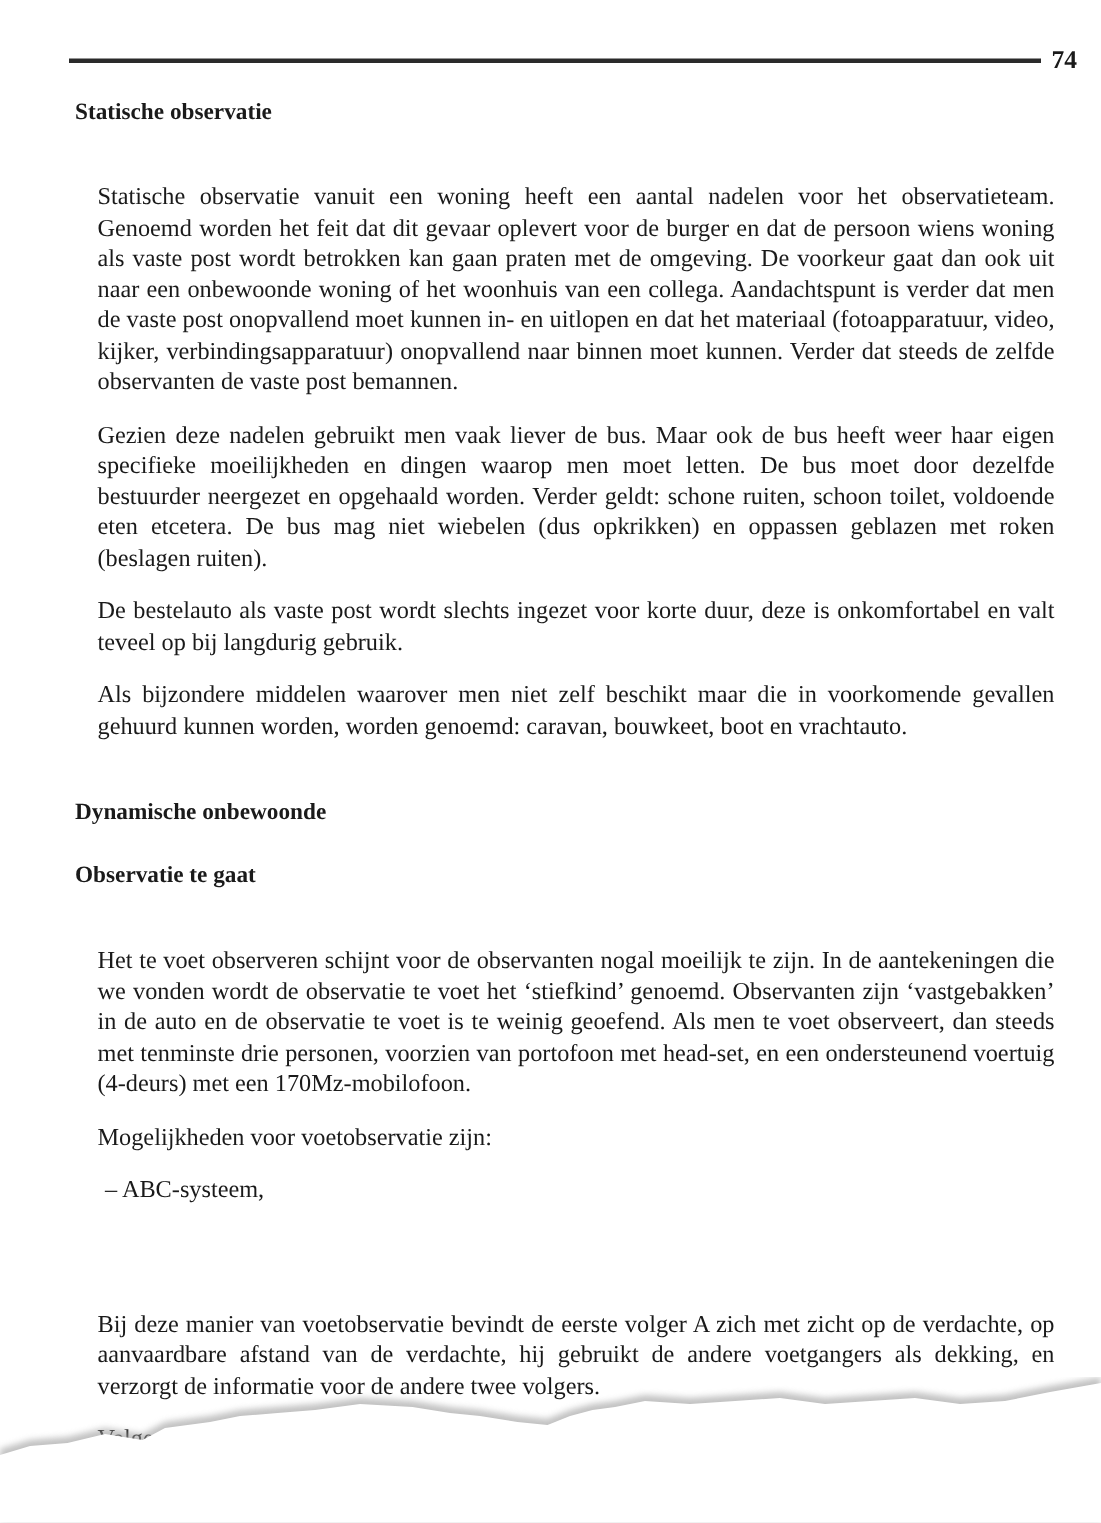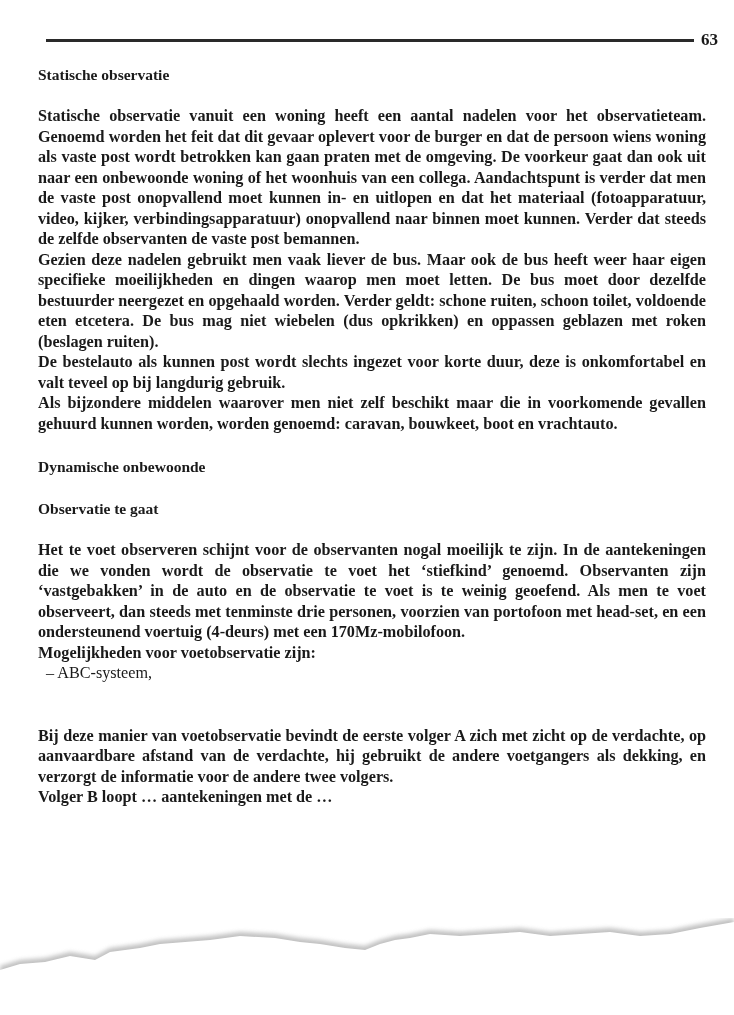--- a/index.html
+++ b/index.html
@@ -1,40 +1,40 @@
 <!DOCTYPE html>
 <html><head>
 <meta charset="utf-8">
 <style>
   html, body { margin:0; padding:0; background:#ffffff; }
   body { width:734px; height:1015px; position:relative; overflow:hidden; font-family:"Liberation Serif", serif; color:#1a1a1a; }
   .rule { position:absolute; left:46px; top:39px; width:648px; height:3px; background:#2a2a2a; }
   .pagenum { position:absolute; left:701px; top:30px; font-size:17px; font-weight:bold; }
-  .content { position:absolute; left:38px; top:64px; width:668px; }
+  .content { position:absolute; left:50px; top:64px; width:668px; }
   .h { font-weight:bold; font-size:15.5px; margin:0; line-height:22px; }
-  .p { font-size:16.2px; line-height:20.5px; margin:0; text-align:justify;font-weight:bold; }
+  .p { font-size:16.2px; line-height:20.5px; margin:15px; text-align:justify; }
   .gap1 { height:20px; }
   .gap2 { height:22px; }
-  .list { margin:0; padding:0; list-style:none; font-size:16.2px; line-height:20.5px; }
+  .list { margin:12px; padding:0; list-style:none; font-size:16.2px; line-height:20.5px; }
   .list li { padding-left:8px; }
   .list li::before { content:"– "; }
   .tear { position:absolute; left:0; top:918px; width:734px; height:100px; }
 </style>
 </head>
 <body>
 
 <div class="rule"></div>
-<div class="pagenum">63</div>
+<div class="pagenum">74</div>
 
 <div class="content">
   <p class="h">Statische observatie</p>
   <div class="gap1"></div>
   <p class="p">Statische observatie vanuit een woning heeft een aantal nadelen voor het observatieteam. Genoemd worden het feit dat dit gevaar oplevert voor de burger en dat de persoon wiens woning als vaste post wordt betrokken kan gaan praten met de omgeving. De voorkeur gaat dan ook uit naar een onbewoonde woning of het woonhuis van een collega. Aandachtspunt is verder dat men de vaste post onopvallend moet kunnen in- en uitlopen en dat het materiaal (fotoapparatuur, video, kijker, verbindingsapparatuur) onopvallend naar binnen moet kunnen. Verder dat steeds de zelfde observanten de vaste post bemannen.</p>
   <p class="p">Gezien deze nadelen gebruikt men vaak liever de bus. Maar ook de bus heeft weer haar eigen specifieke moeilijkheden en dingen waarop men moet letten. De bus moet door dezelfde bestuurder neergezet en opgehaald worden. Verder geldt: schone ruiten, schoon toilet, voldoende eten etcetera. De bus mag niet wiebelen (dus opkrikken) en oppassen geblazen met roken (beslagen ruiten).</p>
-  <p class="p">De bestelauto als kunnen post wordt slechts ingezet voor korte duur, deze is onkomfortabel en valt teveel op bij langdurig gebruik.</p>
+  <p class="p">De bestelauto als vaste post wordt slechts ingezet voor korte duur, deze is onkomfortabel en valt teveel op bij langdurig gebruik.</p>
   <p class="p">Als bijzondere middelen waarover men niet zelf beschikt maar die in voorkomende gevallen gehuurd kunnen worden, worden genoemd: caravan, bouwkeet, boot en vrachtauto.</p>
   <div class="gap2"></div>
   <p class="h">Dynamische onbewoonde</p>
   <div class="gap1"></div>
   <p class="h">Observatie te gaat</p>
   <div class="gap1"></div>
   <p class="p">Het te voet observeren schijnt voor de observanten nogal moeilijk te zijn. In de aantekeningen die we vonden wordt de observatie te voet het ‘stiefkind’ genoemd. Observanten zijn ‘vastgebakken’ in de auto en de observatie te voet is te weinig geoefend. Als men te voet observeert, dan steeds met tenminste drie personen, voorzien van portofoon met head-set, en een ondersteunend voertuig (4-deurs) met een 170Mz-mobilofoon.</p>
   <p class="p">Mogelijkheden voor voetobservatie zijn:</p>
   <ul class="list">
     <li>ABC-systeem,</li>

